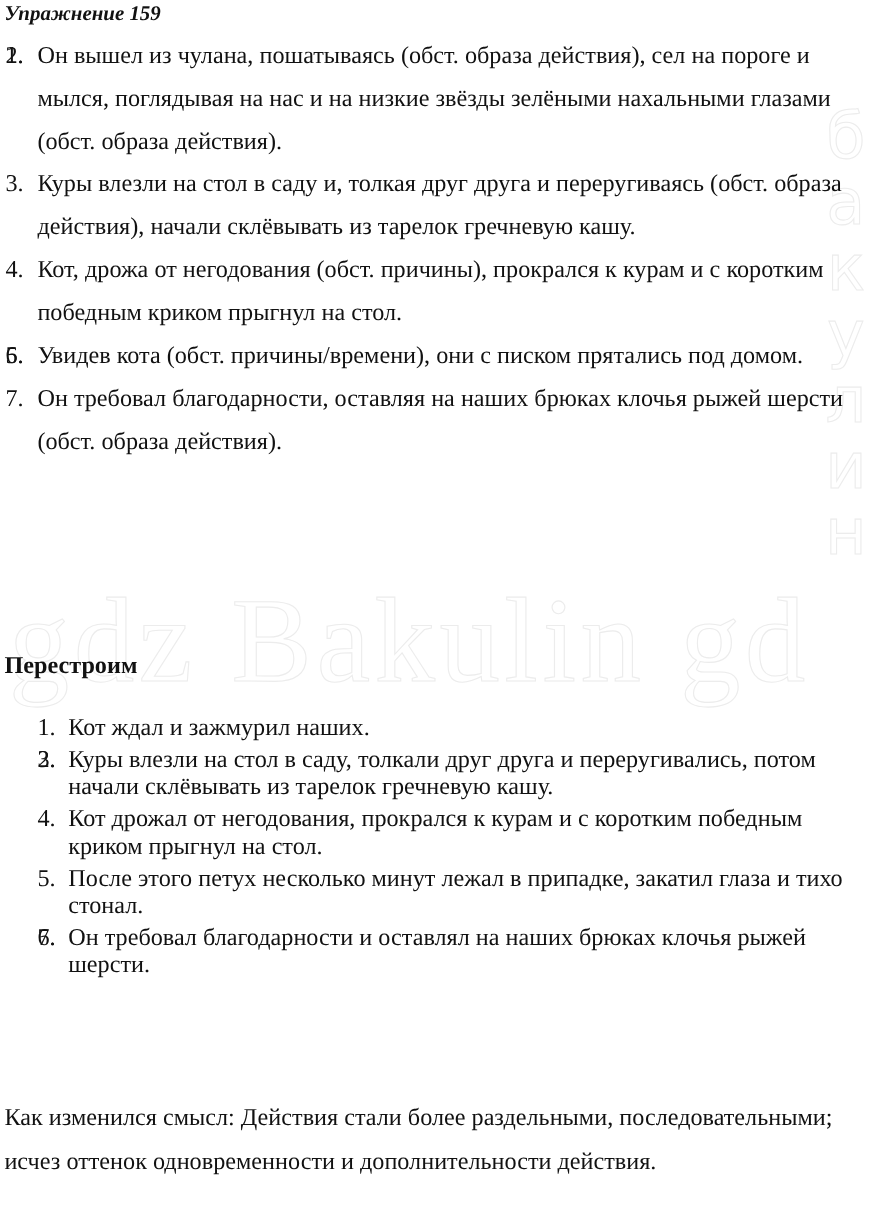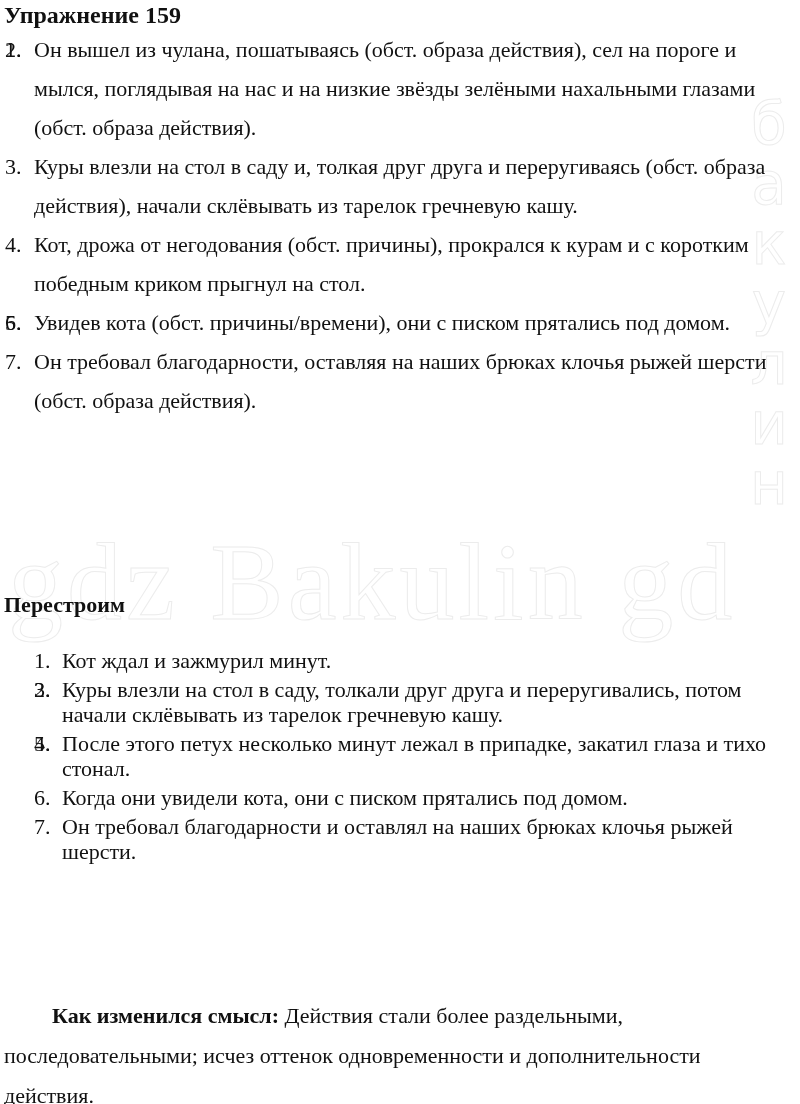--- a/index.html
+++ b/index.html
@@ -11,31 +11,31 @@
   .watermark {
     position: absolute; font-family: "DejaVu Sans", "Liberation Sans", sans-serif;
     color: transparent; -webkit-text-stroke: 1px #ececec; pointer-events: none;
     z-index: 0; line-height: 1;
   }
   .wm-main { left: 8px; top: 527px; font-size: 110px; letter-spacing: 4px; font-family: Liberation Serif, serif; }
   .wm-side { right: 2px; top: 90px; font-size: 58px; writing-mode: vertical-rl; text-orientation: upright; letter-spacing: -8px; }
   .content { position: relative; z-index: 1; }
   .title {
     position: absolute; left: 4px; top: 2px;
-    font-weight: bold; font-size: 24px;
+    font-weight: bold; font-size: 19px; font-style: italic;
   }
   .list1 { position: absolute; left: 0; top: 30px; width: 800px; font-size: 22px; line-height: 39px; }
   .list1 .item { position: relative; padding-left: 34px; }
   .list1 .num { position: absolute; left: 5px; top: 0; }
   .h2 { position: absolute; left: 4px; top: 592px; font-weight: bold; font-size: 22px; }
   .list2 { position: absolute; left: 0; top: 648px; width: 800px; font-size: 22px; line-height: 25px; }
   .list2 .item { position: relative; padding-left: 62px; margin-bottom: 4px; }
   .list2 .num { position: absolute; left: 34px; top: 0; }
   .summary { position: absolute; left: 4px; top: 996px; width: 790px; font-size: 22px; line-height: 40px; }
-  .summary b { font-weight: bold; margin-left: 48px; }
+  .summary b { font-weight: normal; }
 </style>
 </head>
 <body>
 
 <div class="watermark wm-main">gdz Bakulin gd</div>
 <div class="watermark wm-side">бакулин</div>
 
 <div class="content">
   <div class="title">Упражнение 159</div>
 
@@ -45,25 +45,25 @@
     <div class="item"><span class="num">3.</span><span>Куры влезли на стол в саду и, толкая друг друга и переругиваясь (обст. образа действия), начали склёвывать из тарелок гречневую кашу.</span></div>
     <div class="item"><span class="num">4.</span><span>Кот, дрожа от негодования (обст. причины), прокрался к курам и с коротким победным криком прыгнул на стол.</span></div>
     <div class="item"><span class="num">5.</span></div>
     <div class="item"><span class="num">6.</span><span>Увидев кота (обст. причины/времени), они с писком прятались под домом.</span></div>
     <div class="item"><span class="num">7.</span><span>Он требовал благодарности, оставляя на наших брюках клочья рыжей шерсти (обст. образа действия).</span></div>
   </div>
 
   <div class="h2">Перестроим</div>
 
   <div class="list2">
-    <div class="item"><span class="num">1.</span><span>Кот ждал и зажмурил минут.</span></div>
+    <div class="item"><span class="num">1.</span><span>Кот ждал и зажмурил наших.</span></div>
     <div class="item"><span class="num">2.</span></div>
     <div class="item"><span class="num">3.</span><span>Куры влезли на стол в саду, толкали друг друга и переругивались, потом начали склёвывать из тарелок гречневую кашу.</span></div>
-    <div class="item"><span class="num">4.</span></div>
+    <div class="item"><span class="num">4.</span><span>Кот дрожал от негодования, прокрался к курам и с коротким победным криком прыгнул на стол.</span></div>
     <div class="item"><span class="num">5.</span><span>После этого петух несколько минут лежал в припадке, закатил глаза и тихо стонал.</span></div>
-    <div class="item"><span class="num">6.</span><span>Когда они увидели кота, они с писком прятались под домом.</span></div>
+    <div class="item"><span class="num">6.</span></div>
     <div class="item"><span class="num">7.</span><span>Он требовал благодарности и оставлял на наших брюках клочья рыжей шерсти.</span></div>
   </div>
 
   <div class="summary">
     <b>Как изменился смысл:</b><span> Действия стали более раздельными, последовательными; исчез оттенок одновременности и дополнительности действия.</span>
   </div>
 </div>
 
 </body></html>

